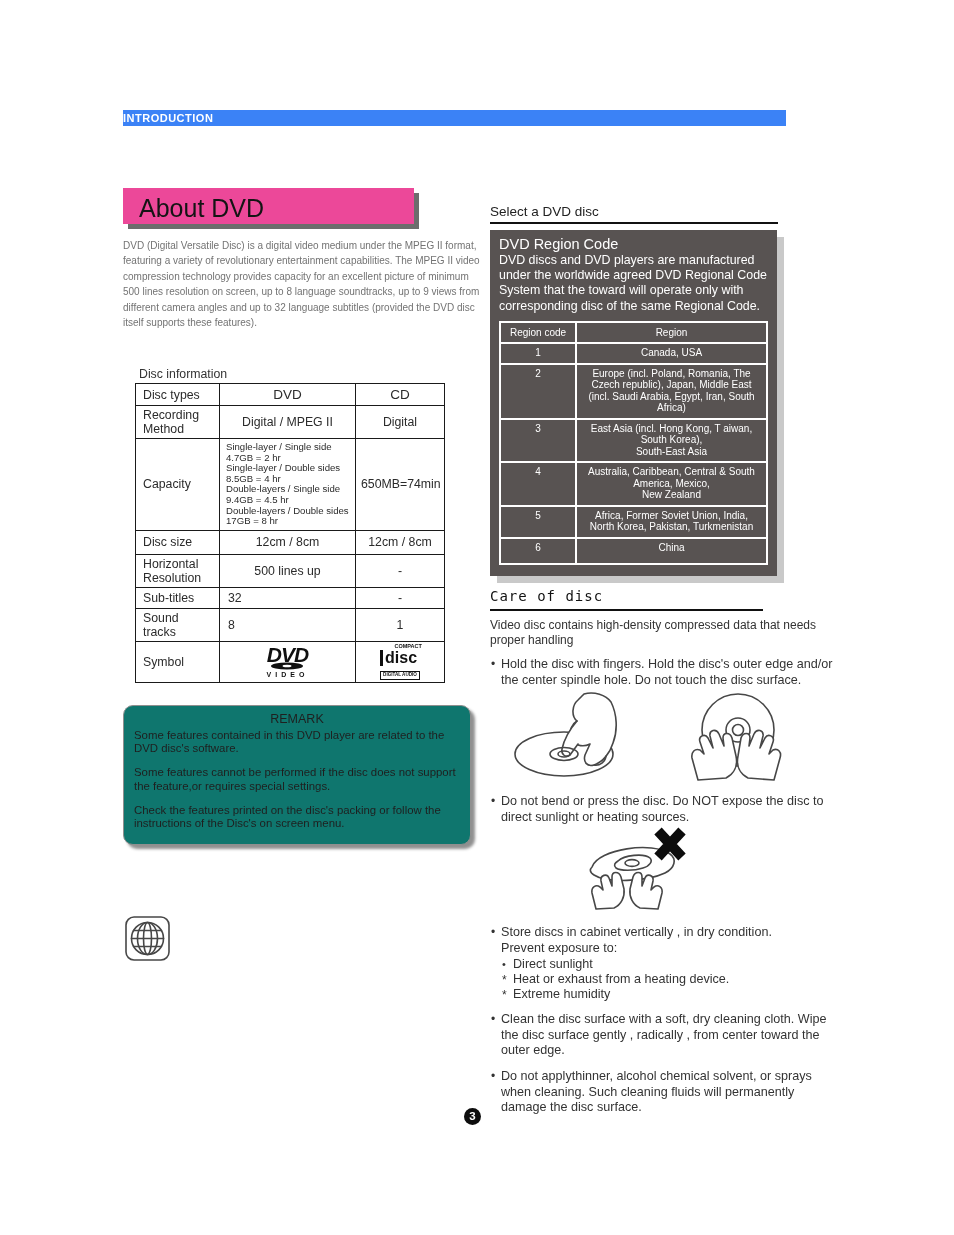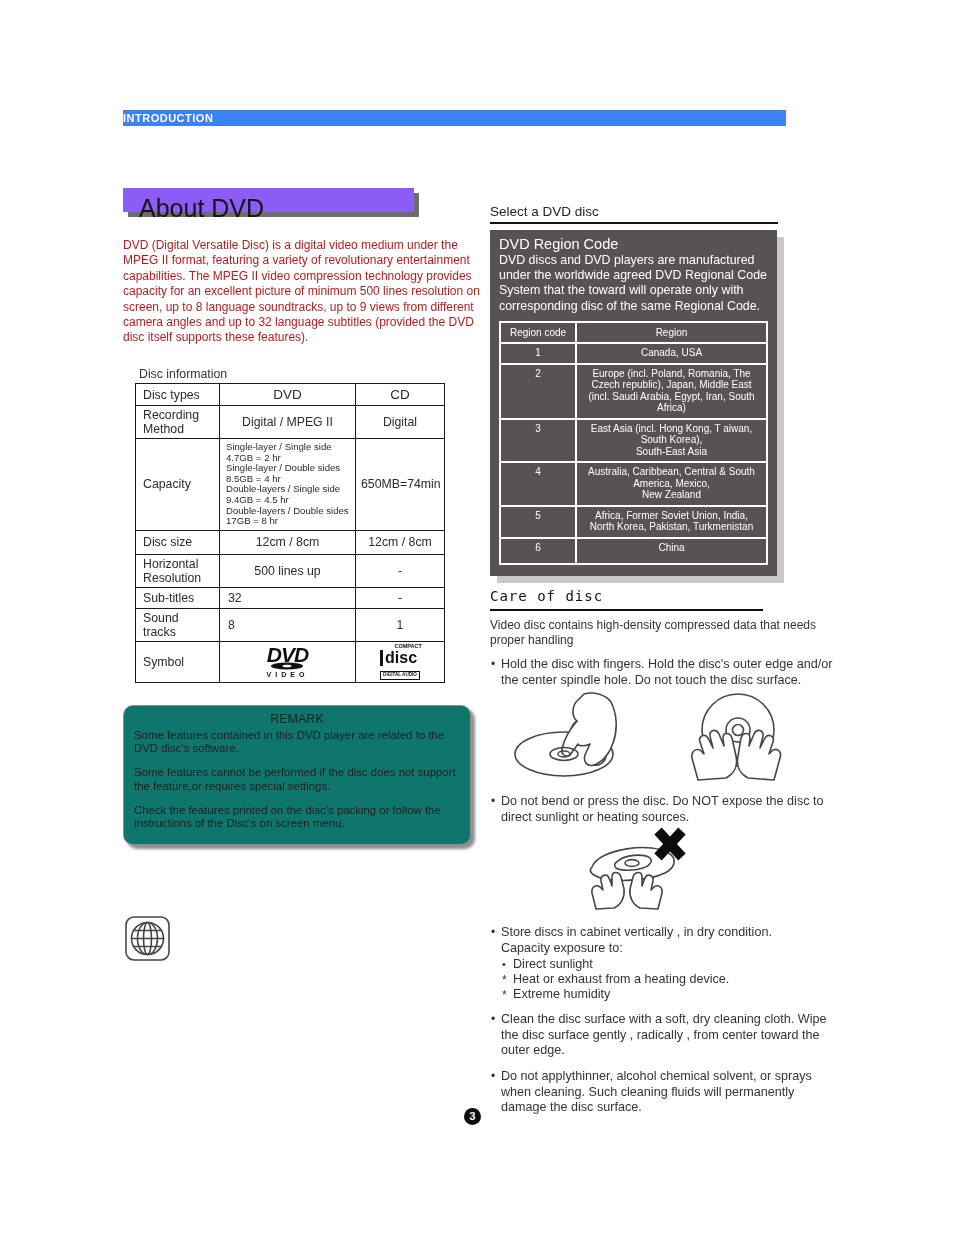--- a/index.html
+++ b/index.html
@@ -6,25 +6,25 @@
   html,body { background:#ffffff; }
   body { font-family:"Liberation Sans", sans-serif; color:#2e2e2e; }
   .page { position:relative; width:954px; height:1235px; background:#fff; overflow:hidden; }
 
   
   .topbar { position:absolute; left:123px; top:110px; width:663px; height:16px;
             background:#3b82f6; color:#fff; font-size:11px; font-weight:bold;
             text-align:left; padding-right:40px; line-height:16px; letter-spacing:.5px; }
 
   
-  .title-box { position:absolute; left:123px; top:188px; width:291px; height:24px;
-               background:#8b5cf6; box-shadow:5px 5px 0 #6d6d6d; }
+  .title-box { position:absolute; left:123px; top:188px; width:291px; height:36px;
+               background:#ec4899; box-shadow:5px 5px 0 #6d6d6d; }
   .title-box span { display:block; font-size:25px; padding-left:16px; line-height:40px; color:#141414; }
 
-  .intro { position:absolute; left:123px; top:238px; width:364px; font-size:12px; line-height:15.4px; color:#b91c1c; }
+  .intro { position:absolute; left:123px; top:238px; width:364px; font-size:10px; line-height:15.4px; color:#737373; }
 
   .disc-caption { position:absolute; left:139px; top:367px; font-size:12.3px; color:#333; }
 
   table.disc { position:absolute; left:135px; top:383px; width:309px; border-collapse:collapse;
                font-size:12.3px; color:#2b2b2b; table-layout:fixed; }
   table.disc td, table.disc th { border:1.7px solid #1a1a1a; padding:2px 5px; vertical-align:middle;
                font-weight:normal; background:#fff; }
   table.disc .lbl { text-align:left; padding-left:7px; }
   table.disc .c   { text-align:center; }
   table.disc .l   { text-align:left; padding-left:8px; }
@@ -266,21 +266,21 @@
         <path d="M40,34 C46,28 66,26 72,31 C75,34 72,39 65,41 C56,44 42,44 38,41 C35,38 37,36 40,34 Z" class="ln"></path>
         <ellipse cx="54" cy="36" rx="7" ry="3.4" class="ln"></ellipse>
         <path d="M18,82 L14,66 C13,60 18,57 22,60 L25,63 L23,54 C22,48 29,46 31,51 L34,59 L34,50 C34,44 41,44 43,50 L46,62 C47,70 43,78 36,81 Z" class="fw"></path>
         <path d="M80,82 L84,66 C85,60 80,57 76,60 L73,63 L75,54 C76,48 69,46 67,51 L64,59 L64,50 C64,44 57,44 55,50 L52,62 C51,70 55,78 62,81 Z" class="fw"></path>
         <path d="M80,4 L104,30 M104,4 L80,30" stroke="#0c0c0c" stroke-width="10" stroke-linecap="butt" fill="none"></path>
       </svg>
     </div>
 
     <div class="b">
       <span>Store discs in cabinet vertically , in dry condition.</span><br>
-      <span>Capacity exposure to:</span>
+      <span>Prevent exposure to:</span>
     </div>
     <div class="sub dot">Direct sunlight</div>
     <div class="sub">Heat or exhaust from a heating device.</div>
     <div class="sub">Extreme humidity</div>
 
     <div class="b">Clean the disc surface with a soft, dry cleaning cloth. Wipe the disc  surface gently , radically , from center toward the outer  edge.</div>
     <div class="b">Do not applythinner, alcohol chemical solvent, or sprays when cleaning. Such cleaning fluids will permanently damage the disc surface.</div>
   </div>
 
   <div class="pagenum">3</div>

